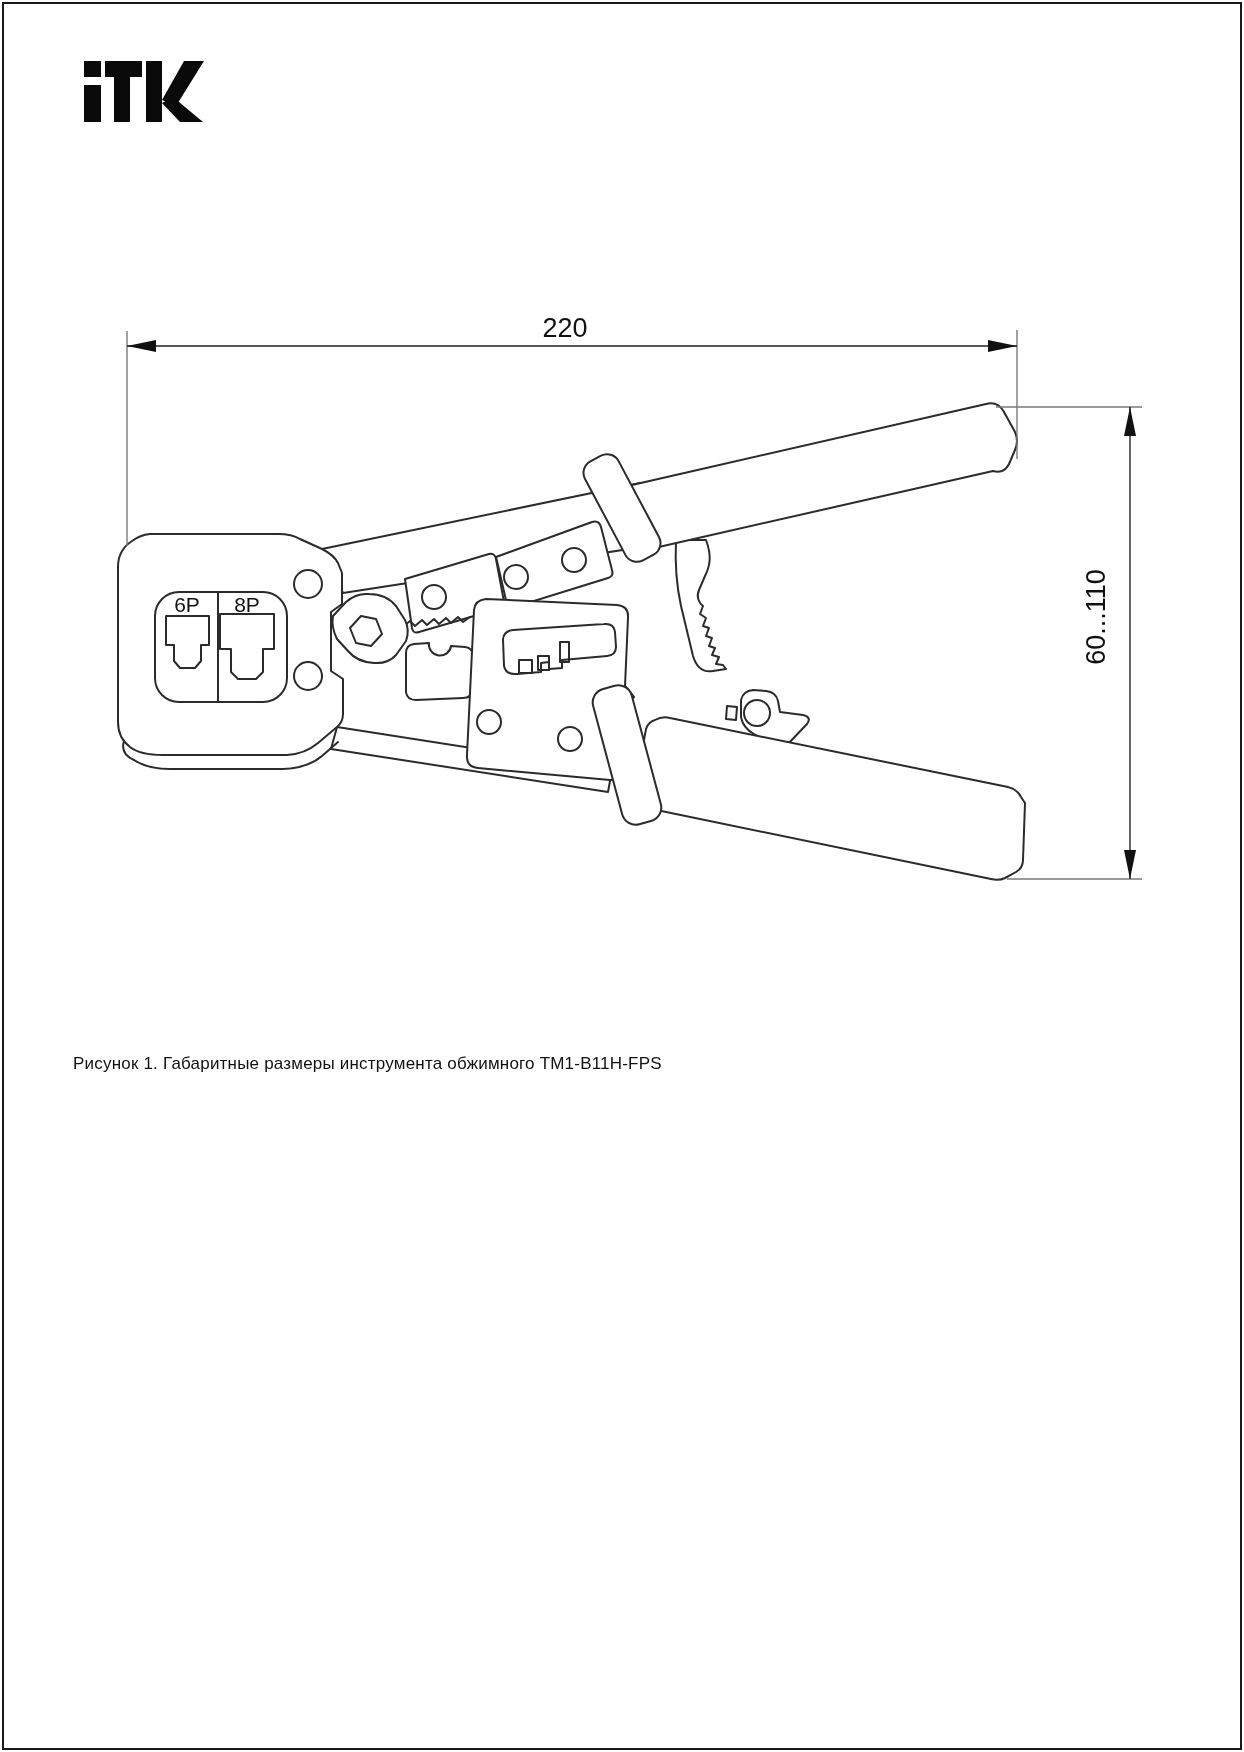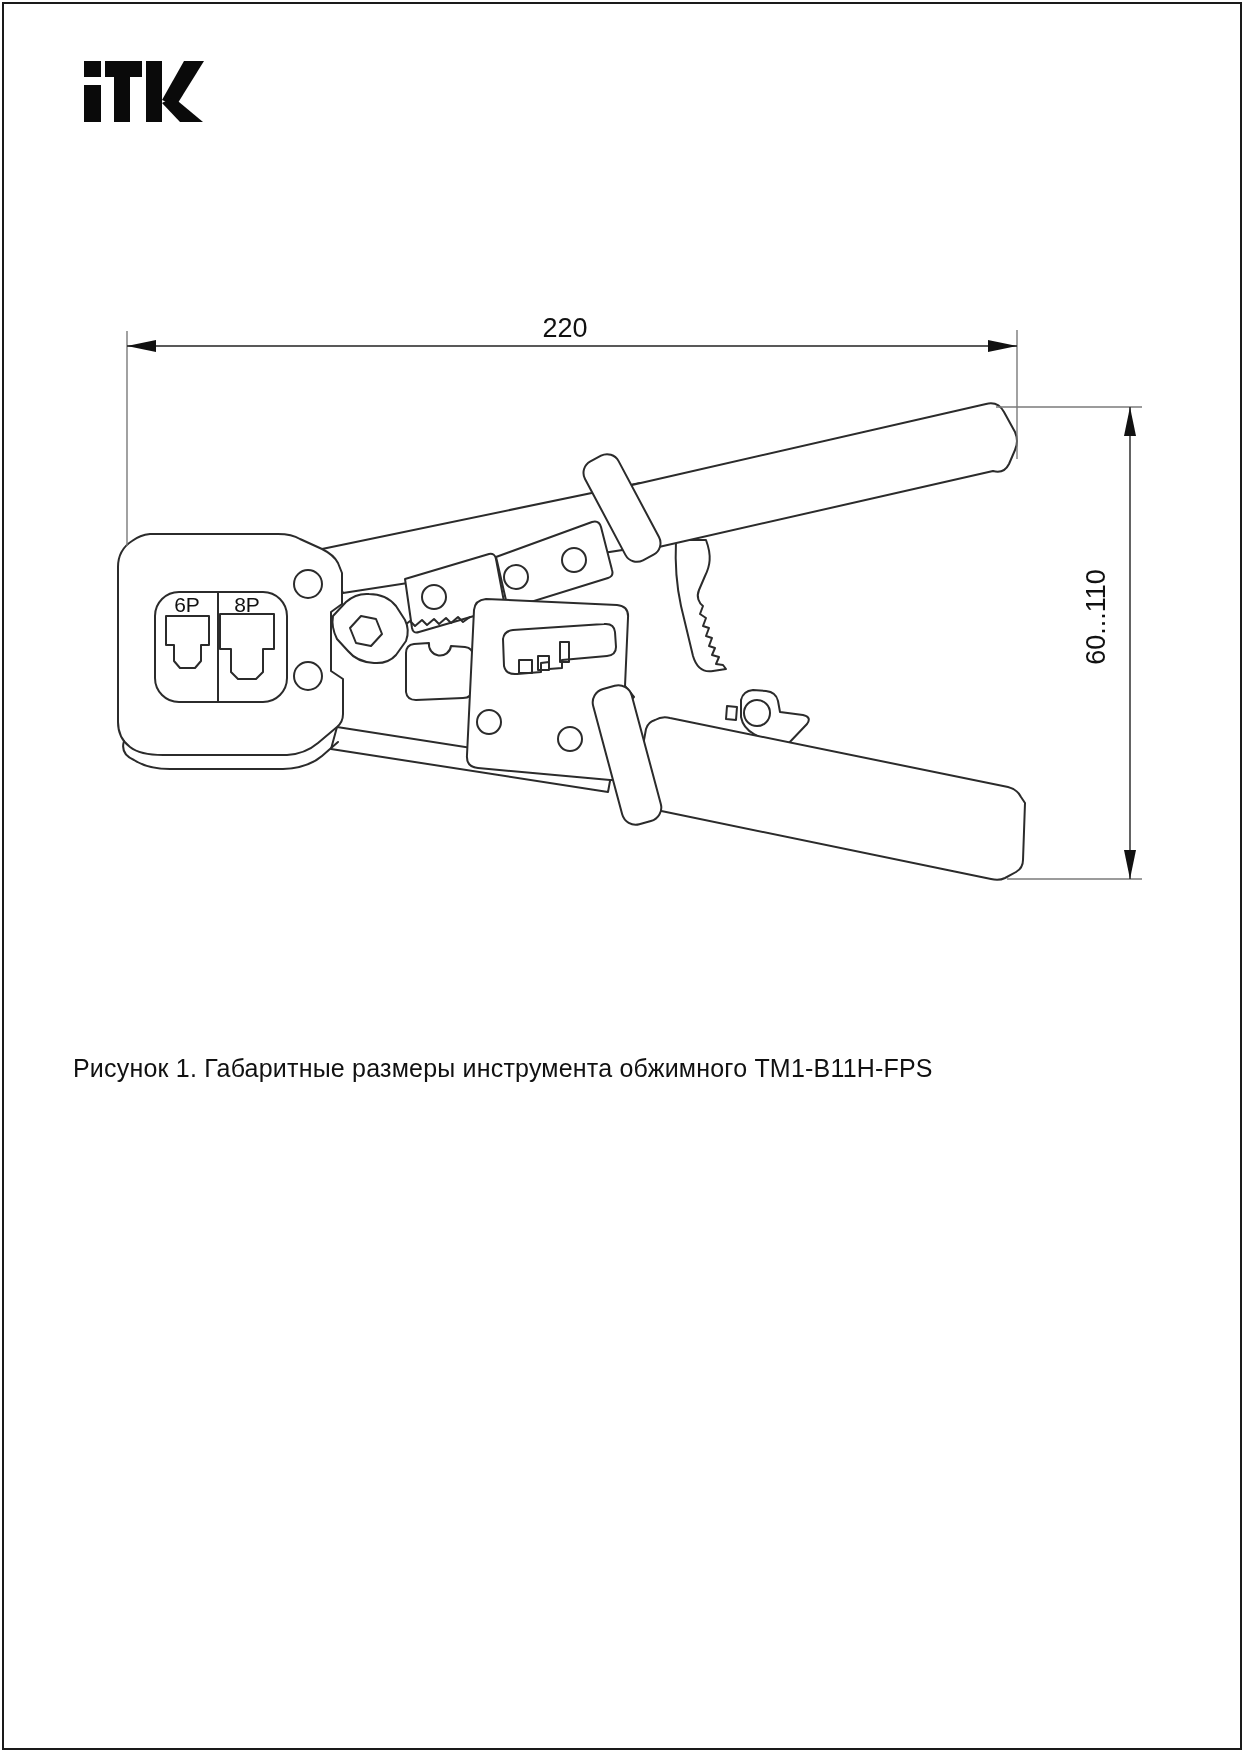--- a/index.html
+++ b/index.html
@@ -1,21 +1,21 @@
 <!DOCTYPE html>
 <html><head>
 <meta charset="utf-8">
 <style>
   html,body{margin:0;padding:0;background:#e8e8e8;}
   .page{position:relative;width:1244px;height:1752px;background:#ffffff;overflow:hidden;
         font-family:"Liberation Sans",sans-serif;}
   .page-border{position:absolute;left:2px;top:2px;right:2px;bottom:2px;
         border:2px solid #1a1a1a;pointer-events:none;}
   .drawing-svg{position:absolute;left:0;top:0;}
-  .caption{position:absolute;left:73px;top:1054px;font-size:25px;color:#111;
+  .caption{position:absolute;left:73px;top:1054px;font-size:17px;color:#111;
         letter-spacing:0.2px;white-space:nowrap;}
   
   .ln{fill:#ffffff;stroke:#2b2b2b;stroke-width:2;stroke-linejoin:round;}
   .lnopen{fill:none;stroke:#2b2b2b;stroke-width:2;stroke-linejoin:round;stroke-linecap:round;}
   .hole{fill:#ffffff;stroke:#2b2b2b;stroke-width:2;}
   .dimext{stroke:#7a7a7a;stroke-width:1.4;fill:none;}
   .dimline{stroke:#222222;stroke-width:1.4;fill:none;}
   .dimarrow{fill:#111111;stroke:none;}
   .dimtext{font-family:"Liberation Sans",sans-serif;font-size:27px;fill:#111111;}
   .portlabel{font-family:"Liberation Sans",sans-serif;font-size:21px;fill:#111111;text-anchor:middle;}

